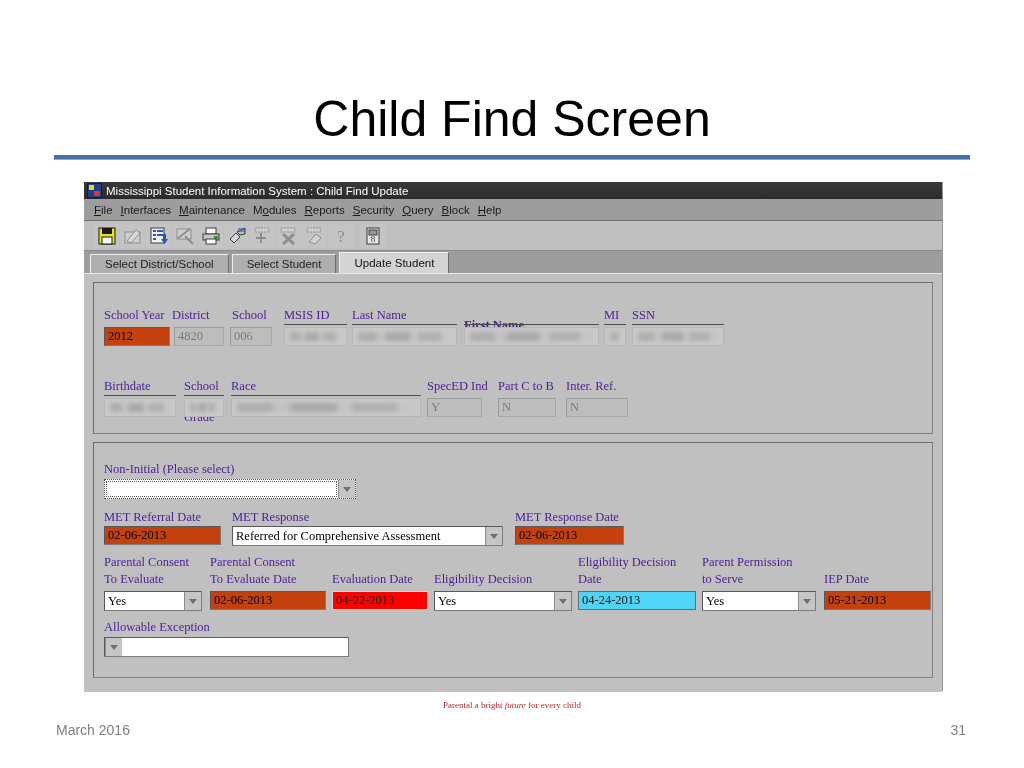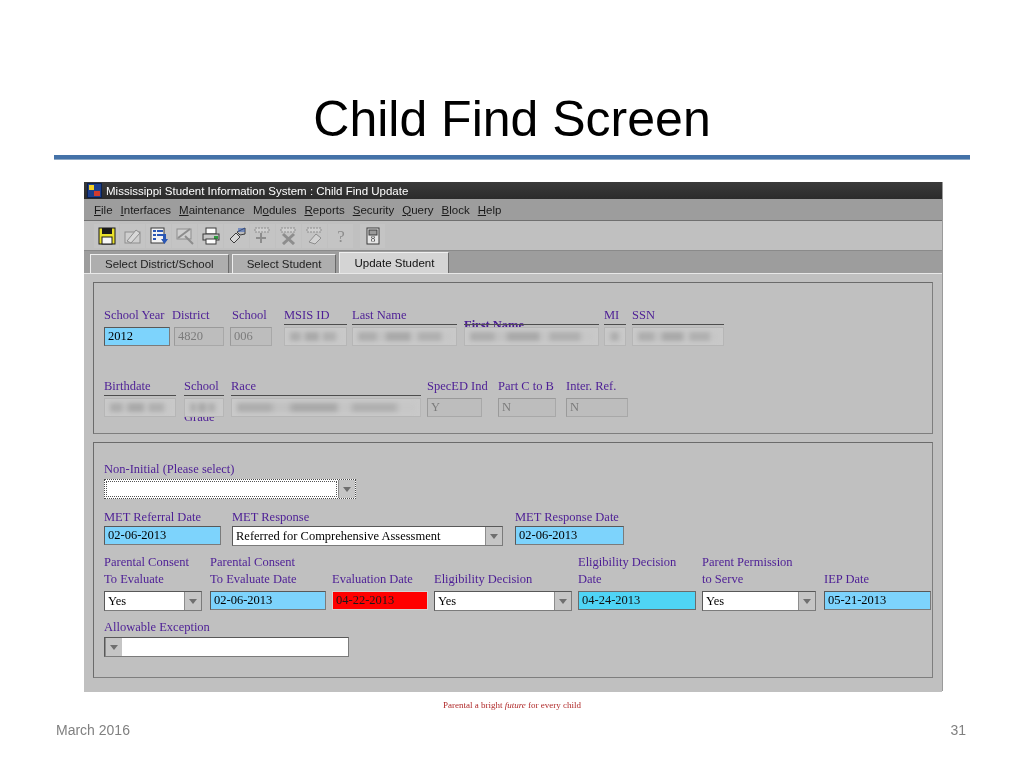--- a/index.html
+++ b/index.html
@@ -195,21 +195,21 @@
     line-height: 13px;
   }
   .fld {
     position: absolute;
     box-sizing: border-box;
     font-family: "Liberation Serif", serif;
     font-size: 12.5px;
     line-height: 17px;
     height: 19px;
     padding: 0 3px;
-    background: #7dd3fc;
+    background: #c2410c;
     border: 1px solid #7b7b7b;
     border-top-color: #585858;
     border-left-color: #585858;
     color: #000000;
     white-space: nowrap;
     overflow: hidden;
   }
   .fld.disabled {
     background: #bdbdbd;
     color: #7b7b7b;

